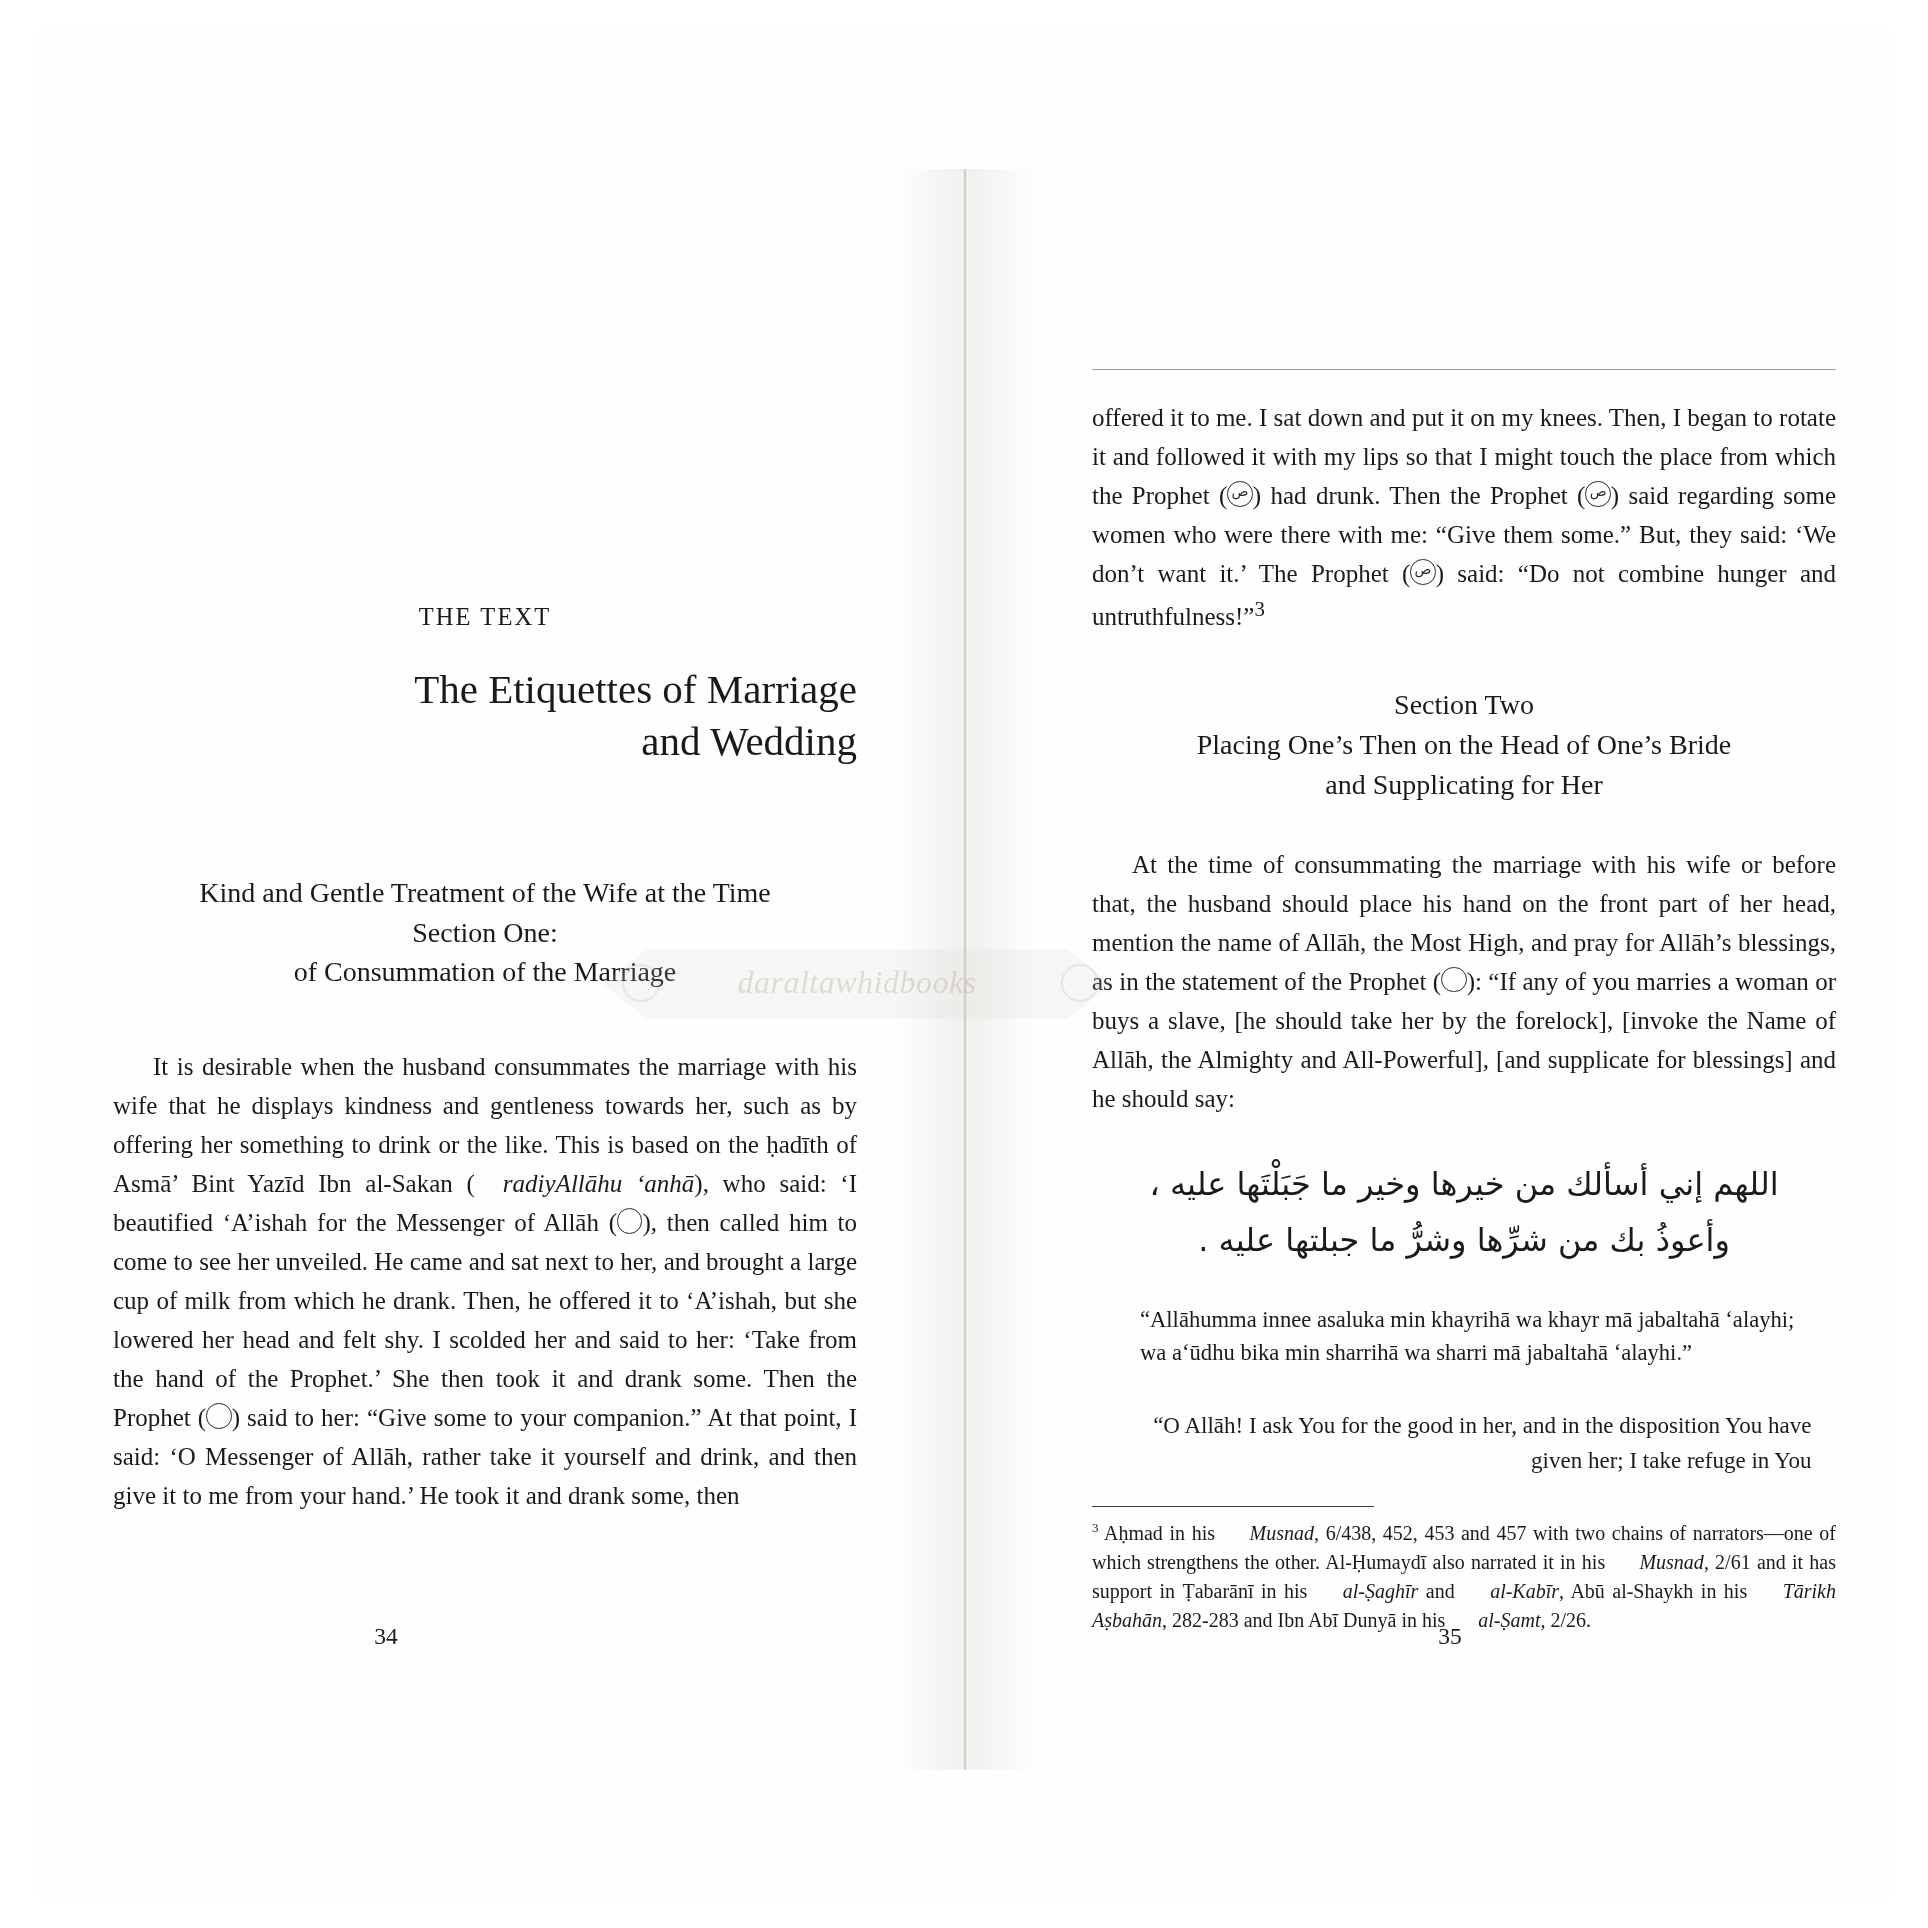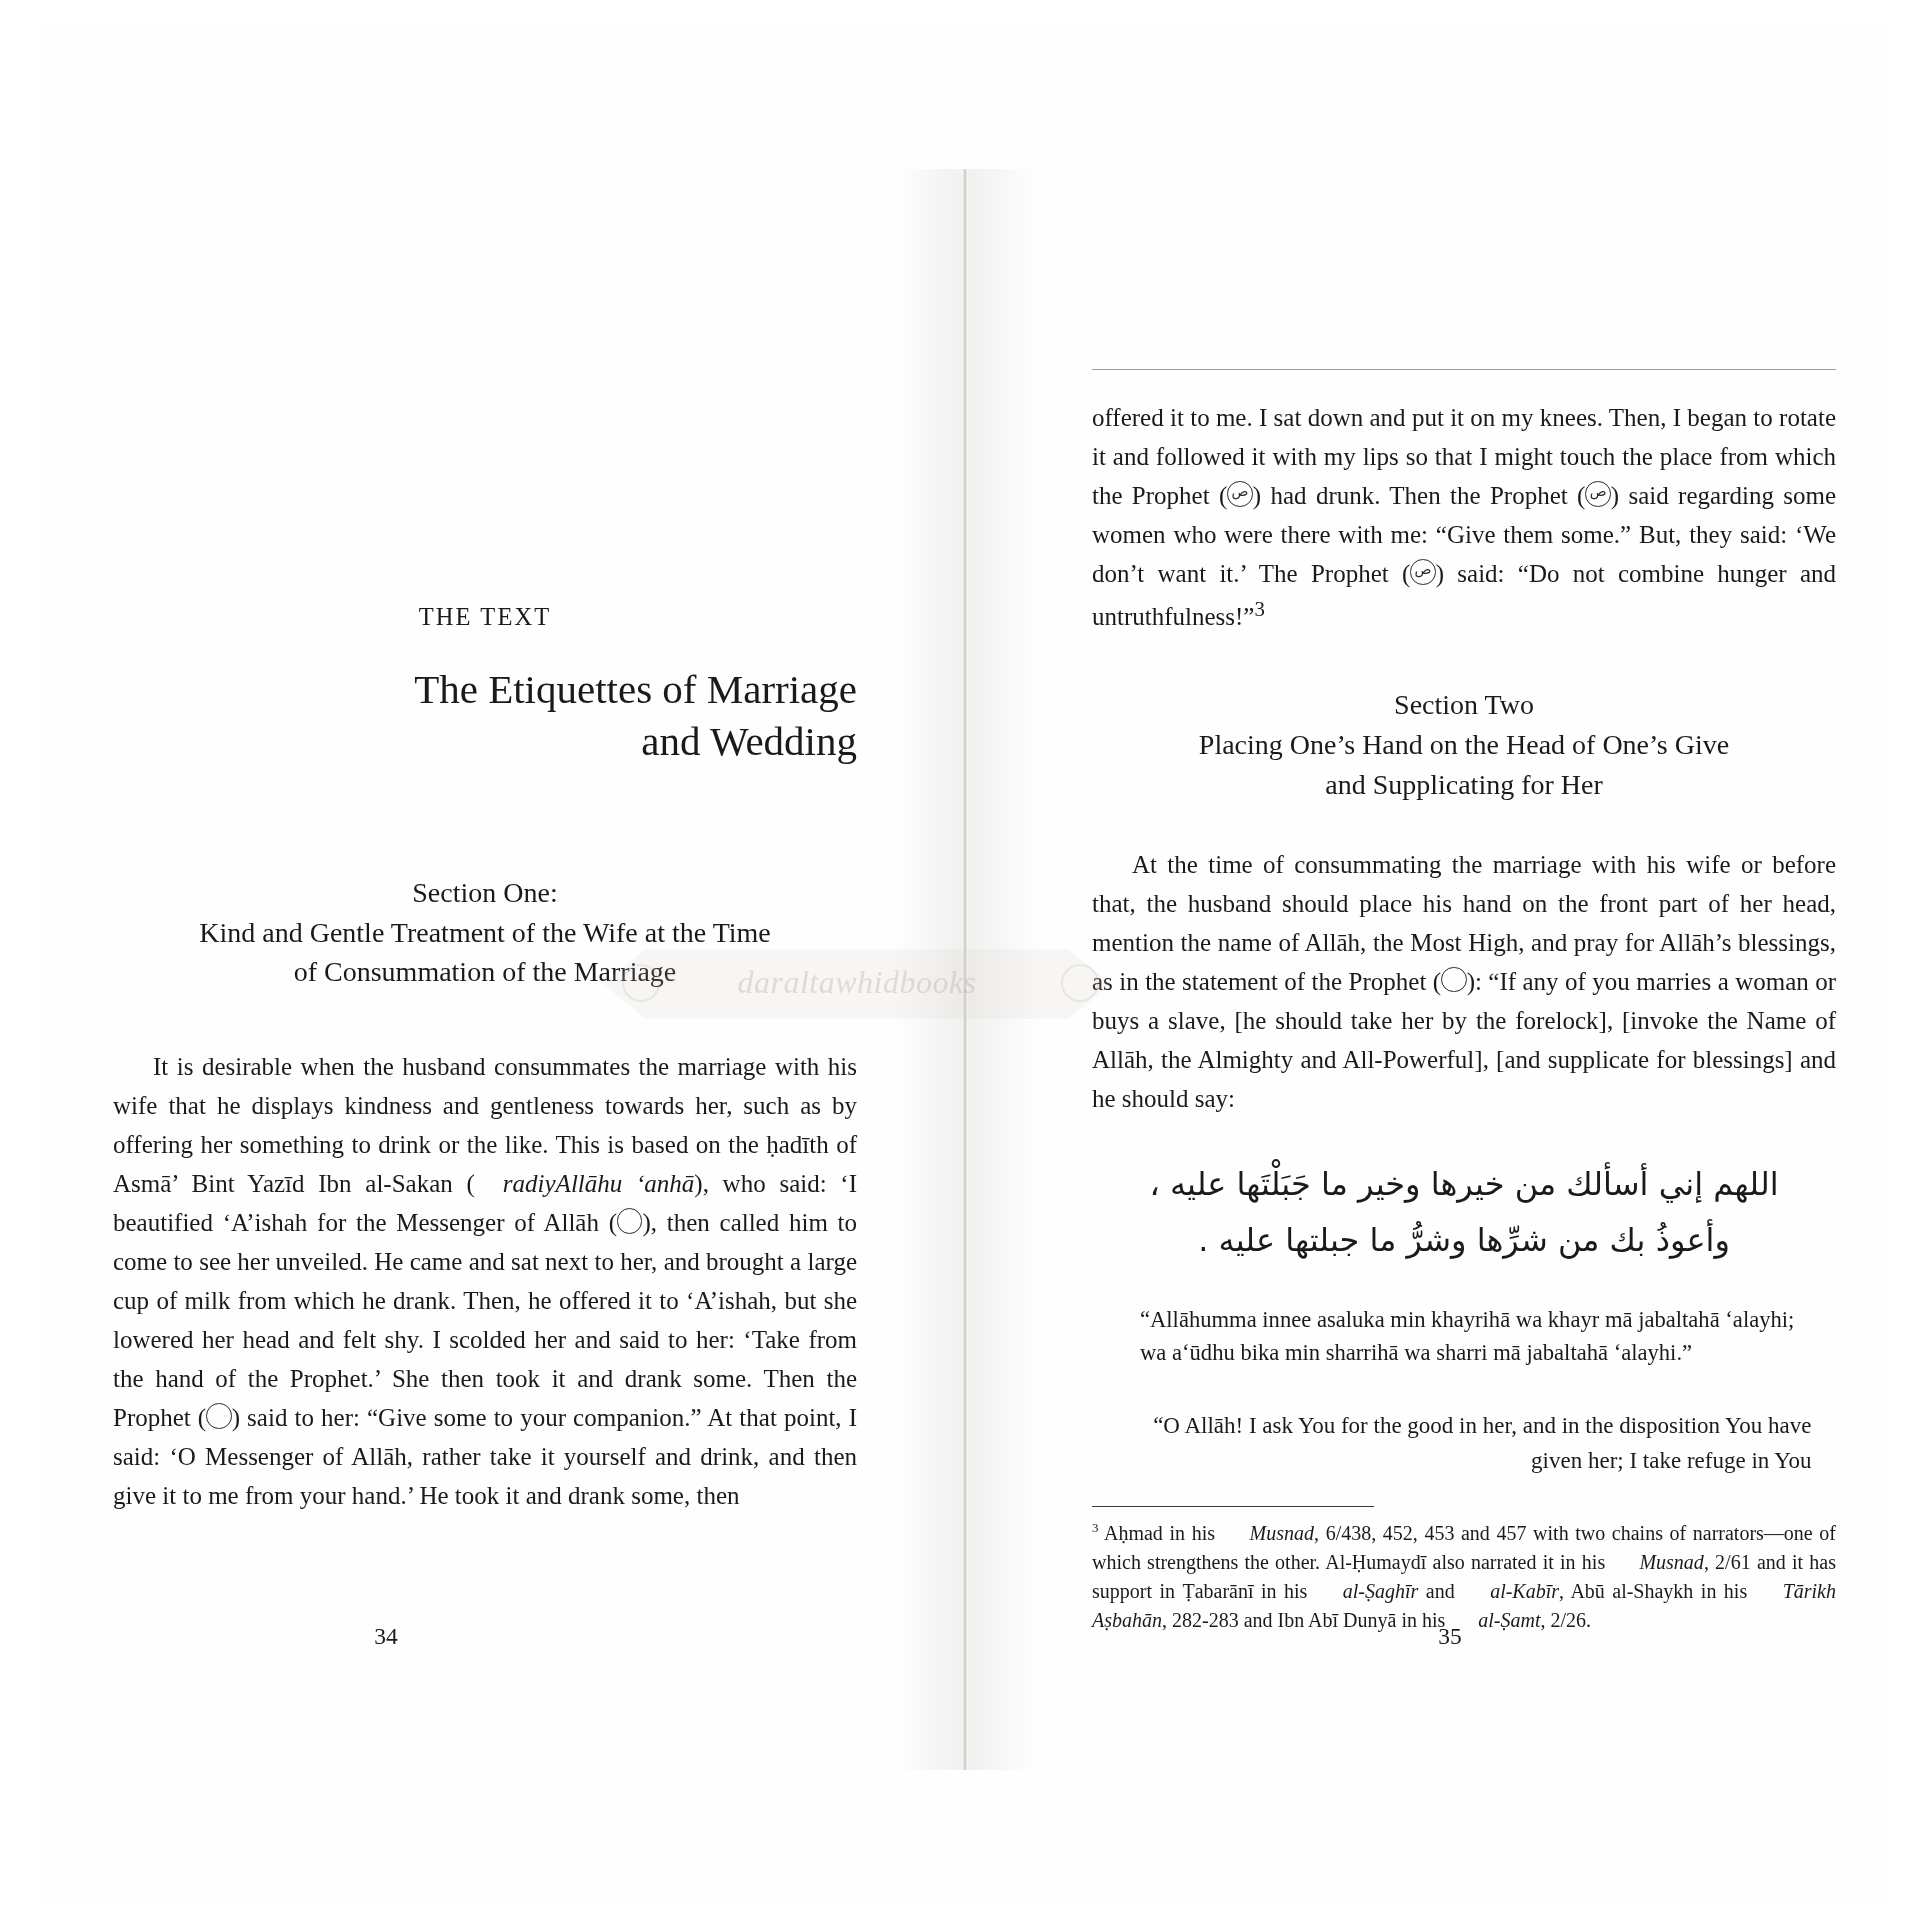--- a/index.html
+++ b/index.html
@@ -267,22 +267,22 @@
       <div class="label-small">THE TEXT</div>
 
       <div class="title-main">
         <span class="ln" style="display:block">The Etiquettes of  Marriage</span>
         <span class="ln" style="display:block">and Wedding</span>
       </div>
 
       <div style="height:105px"></div>
 
       <div class="section-head">
+        <span class="ln">Kind and Gentle Treatment of  the Wife at the Time</span>
         <span class="ln">Section One:</span>
-        <span class="ln">Kind and Gentle Treatment of  the Wife at the Time</span>
         <span class="ln">of  Consummation of  the Marriage</span>
       </div>
 
       <div style="height:55px"></div>
 
       <p class="body"><span>It is desirable when the husband consummates the marriage with his wife that he displays kindness and gentleness towards her, such as by offering her something to drink or the like. This is based on the ḥadīth of  Asmā’ Bint Yazīd Ibn al-Sakan (</span><em class="it">radiyAllāhu ‘anhā</em><span>), who said: ‘I beautified ‘A’ishah for the Messenger of  Allāh (</span><span class="seal"></span><span>), then called him to come to see her unveiled. He came and sat next to her, and brought a large cup of  milk from which he drank. Then, he offered it to ‘A’ishah, but she lowered her head and felt shy. I scolded her and said to her: ‘Take from the hand of  the Prophet.’ She then took it and drank some. Then the Prophet (</span><span class="seal"></span><span>) said to her: “Give some to your companion.” At that point, I said: ‘O Messenger of  Allāh, rather take it yourself and drink, and then give it to me from your hand.’ He took it and drank some, then</span></p>
     </div>
 
     <div class="folio folio-left">34</div>
   </div>
@@ -293,21 +293,21 @@
 
   <div class="content-right">
     <div style="height:68px"></div>
 
     <p class="body cont"><span>offered it to me. I sat down and put it on my knees. Then, I began to rotate it and followed it with my lips so that I might touch the place from which the Prophet (</span><span class="seal"></span><span>) had drunk. Then the Prophet (</span><span class="seal"></span><span>) said regarding some women who were there with me: “Give them some.” But, they said: ‘We don’t want it.’ The Prophet (</span><span class="seal"></span><span>) said: “Do not combine hunger and untruthfulness!”</span><sup>3</sup></p>
 
     <div style="height:49px"></div>
 
     <div class="section-head">
       <span class="ln">Section Two</span>
-      <span class="ln">Placing One’s Hand on the Head of  One’s Give</span>
+      <span class="ln">Placing One’s Then on the Head of  One’s Bride</span>
       <span class="ln">and Supplicating for Her</span>
     </div>
 
     <div style="height:40px"></div>
 
     <p class="body"><span>At the time of  consummating the marriage with his wife or before that, the husband should place his hand on the front part of  her head, mention the name of  Allāh, the Most High, and pray for Allāh’s blessings, as in the statement of  the Prophet (</span><span class="seal"></span><span>): “If  any of  you marries a woman or buys a slave, [he should take her by the forelock], [invoke the Name of  Allāh, the Almighty and All-Powerful], [and supplicate for blessings] and he should say:</span></p>
 
     <div style="height:38px"></div>
 
     <p class="arabic">اللهم إني أسألك من خيرها وخير ما جَبَلْتَها عليه ،</p>

